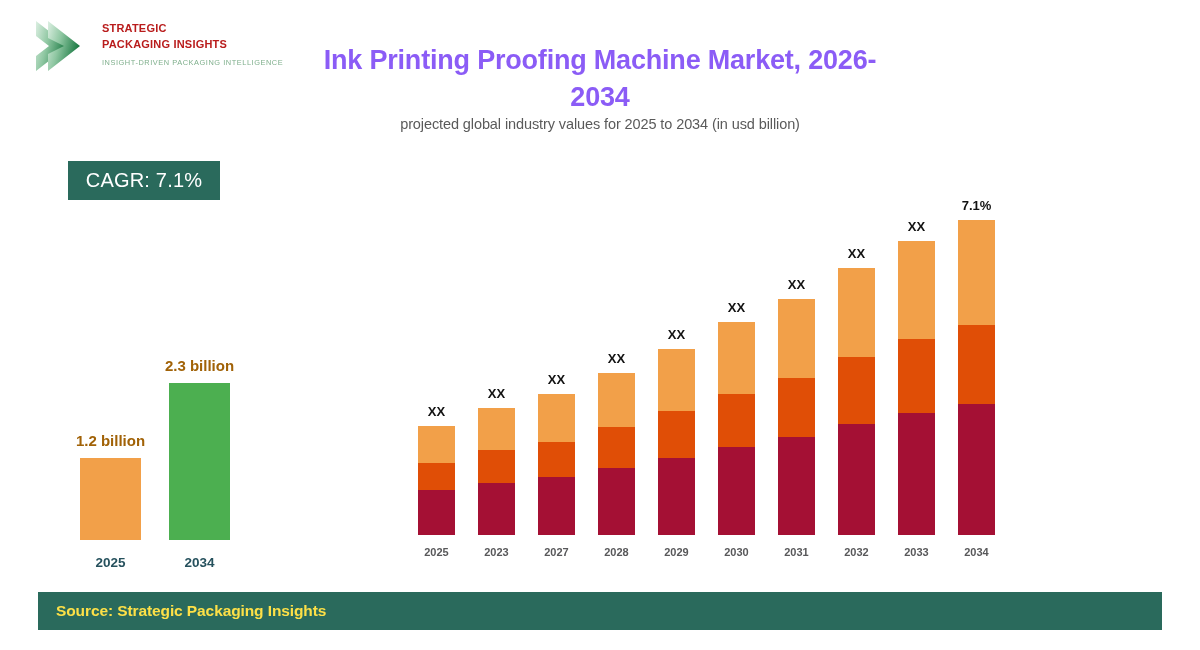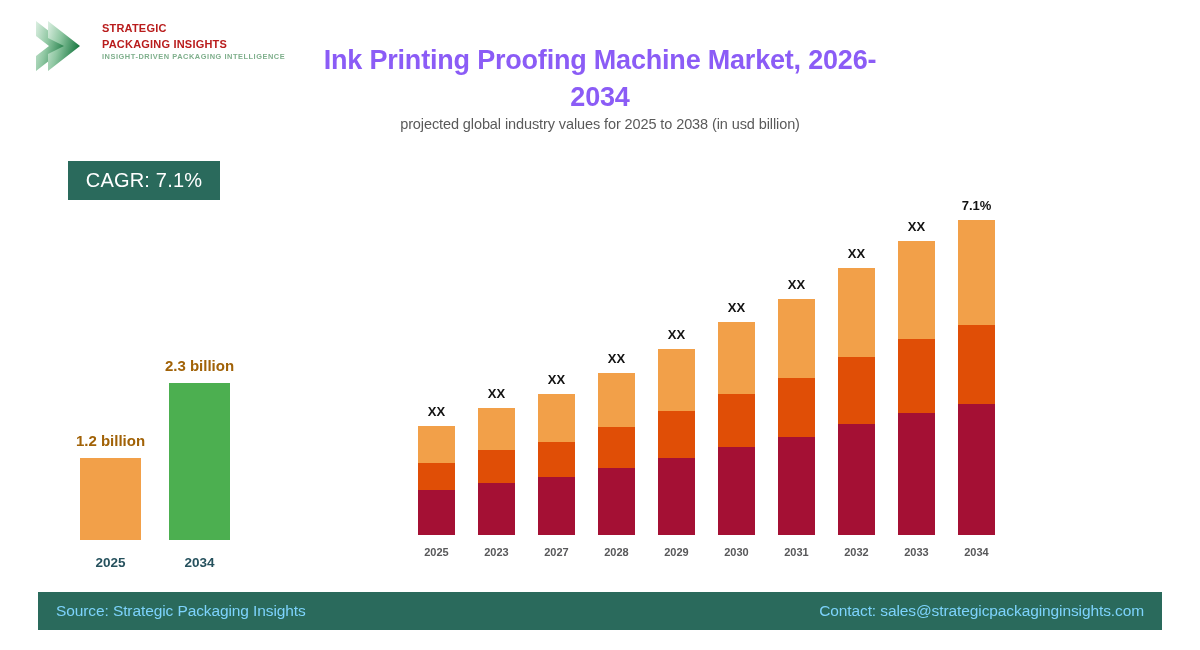--- a/index.html
+++ b/index.html
@@ -14,21 +14,21 @@
   
   #logo { position:absolute; left:32px; top:16px; width:215px; height:62px; }
   #logo-mark { position:absolute; left:0; top:2px; width:66px; height:56px; }
   #logo-text { position:absolute; left:70px; top:4px; }
   .logo-line {
     font-size:11px; font-weight:bold; letter-spacing:0.2px;
     color:#b91c1c; line-height:16px; white-space:nowrap;
   }
   #logo-tag {
     font-size:7.4px; color:#7FAF8C; letter-spacing:0.55px;
-    white-space:nowrap; font-weight:bold;
+    margin-top:6px; white-space:nowrap; font-weight:normal;
   }
 
   
   #title {
     position:absolute; left:300px; top:42px; width:600px;
     text-align:center; font-size:27px; font-weight:600;
     color:#8b5cf6; line-height:37px; letter-spacing:-0.2px;
   }
   #subtitle {
     position:absolute; left:300px; top:116px; width:600px;
@@ -68,21 +68,21 @@
     position:absolute; bottom:2px; width:48px; left:-5.5px;
     text-align:center; font-size:11px; font-weight:bold; color:#58585A;
   }
 
   
   #footer {
     position:absolute; left:38px; bottom:20px; width:1124px; height:38px;
     background:#2A6A5C; display:flex; align-items:center;
     justify-content:space-between; padding:0 18px;
   }
-  .footer-text { color:#7dd3fc; font-size:15.5px; font-weight:400; letter-spacing:-0.1px; }
+  .footer-text { color:#fde047; font-size:15.5px; font-weight:700; letter-spacing:-0.1px; }
 </style>
 </head>
 <body>
 
 <div id="logo">
   <div id="logo-mark">
     <svg width="66" height="56" viewBox="0 0 66 56" xmlns="http://www.w3.org/2000/svg">
       <defs>
         <linearGradient id="chevGrad" x1="0" y1="0" x2="1" y2="0.4">
           <stop offset="0%" stop-color="#DCEFE2"></stop>
@@ -95,21 +95,21 @@
     </svg>
   </div>
   <div id="logo-text">
     <div class="logo-line">STRATEGIC</div>
     <div class="logo-line">PACKAGING INSIGHTS</div>
     <div id="logo-tag">INSIGHT-DRIVEN PACKAGING INTELLIGENCE</div>
   </div>
 </div>
 
 <div id="title">Ink Printing Proofing Machine Market, 2026-2034</div>
-<div id="subtitle">projected global industry values for 2025 to 2038 (in usd billion)</div>
+<div id="subtitle">projected global industry values for 2025 to 2034 (in usd billion)</div>
 
 <div id="cagr-badge">
   <span>CAGR: 7.1%</span>
 </div>
 
 <div id="left-chart">
     <div class="lc-col" style="left: 40px; height: 82.1538px;">
       <div class="lc-bar" style="height: 82.1538px; background: rgb(242, 160, 73);"></div>
     </div>
     <div class="lc-value" style="left: -14.5px; bottom: 121.154px;">1.2 billion</div>
@@ -189,14 +189,13 @@
       <div class="sb-seg" style="height: 104.613px; background: rgb(242, 160, 73);"></div>
       <div class="sb-seg" style="height: 79.0161px; background: rgb(224, 78, 6);"></div>
       <div class="sb-seg" style="height: 131.323px; background: rgb(164, 16, 52);"></div>
     </div>
     <div class="sb-label" style="left: 546.5px; bottom: 346.952px;">7.1%</div>
     <div class="sb-year" style="left: 552.5px;">2034</div>
   </div>
 
 <div id="footer">
   <span class="footer-text">Source: Strategic Packaging Insights</span>
-  <span class="footer-text">Contact: sales@strategicpackaginginsights.com</span>
 </div>
 
 </body></html>

